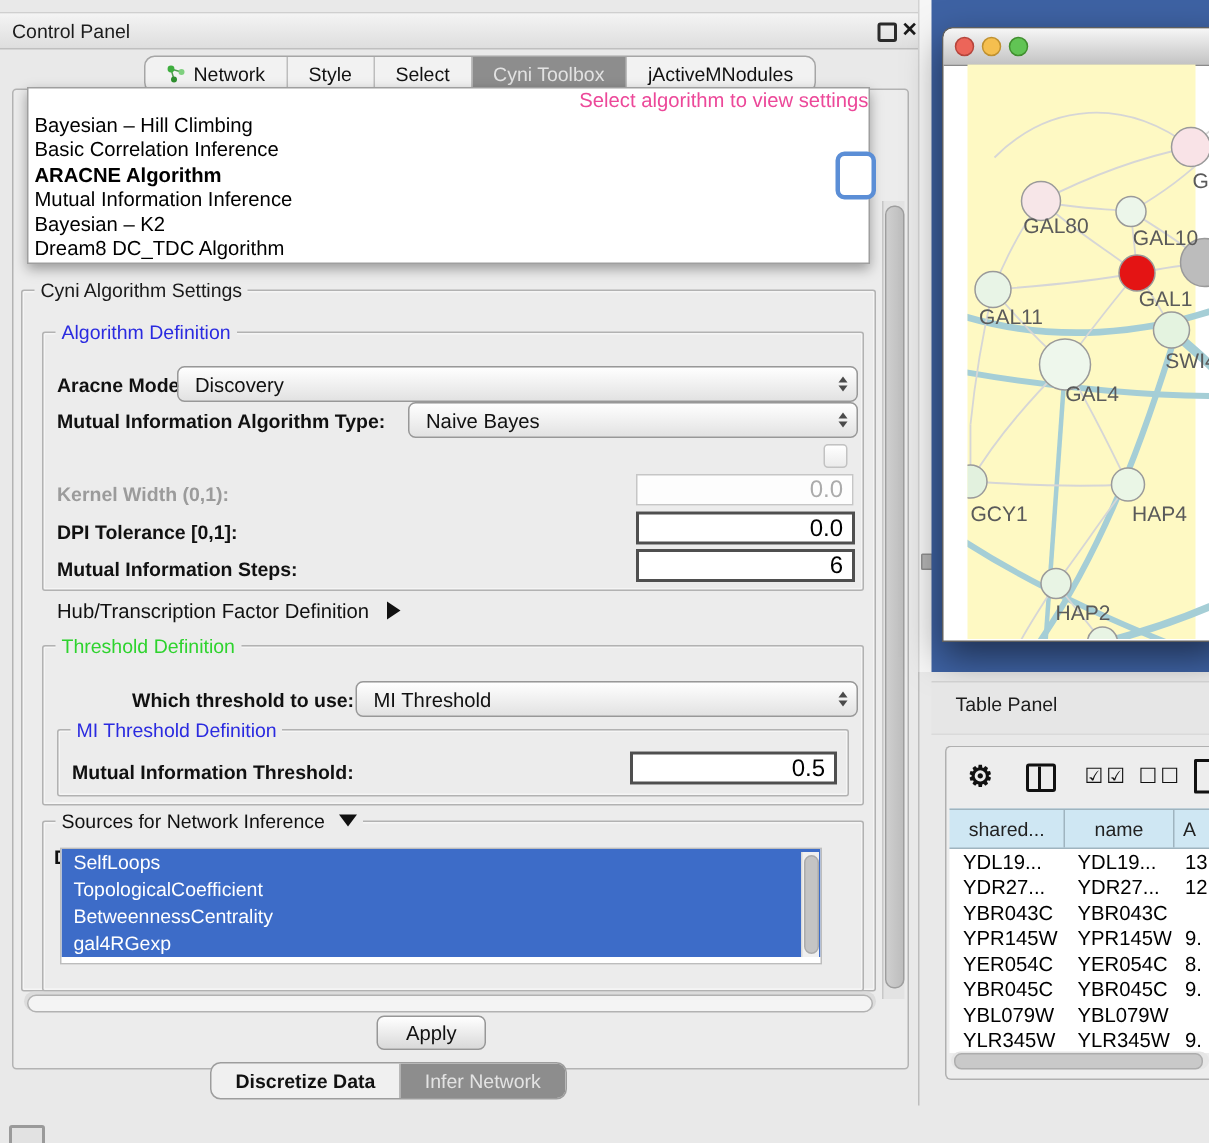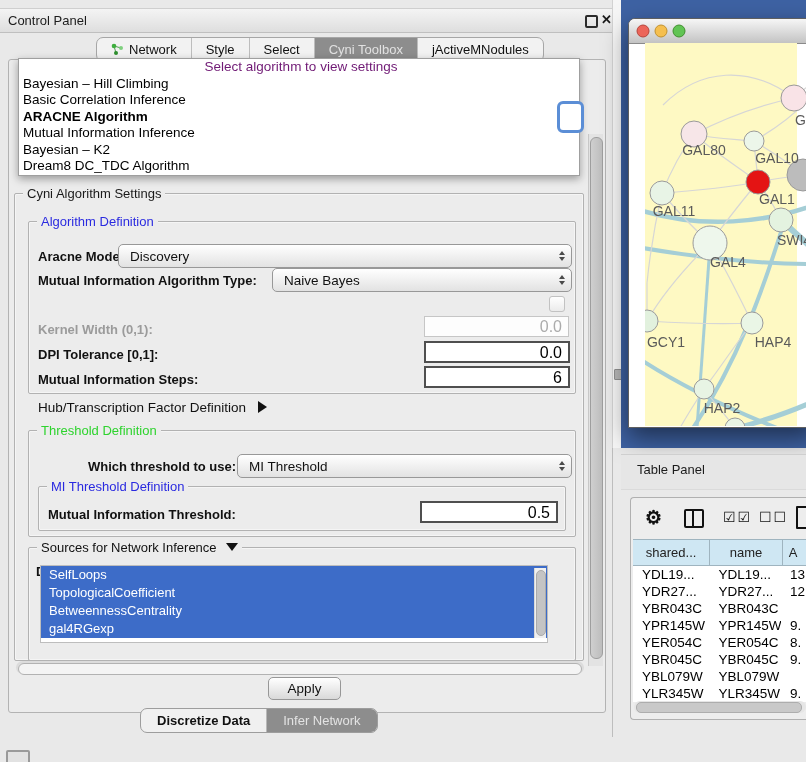--- a/index.html
+++ b/index.html
@@ -16,21 +16,21 @@
   .tabstrip{left:96px;top:28px;height:23px;display:flex;border:1px solid #a6a6a6;border-radius:7px;overflow:hidden;background:#f2f2f2;}
   .tab{display:flex;align-items:center;gap:5px;padding:0 14px;border-right:1px solid #bdbdbd;color:#111;white-space:nowrap;}
   .tab:last-child{border-right:none;text-align:right;}
   .tab.selected{background:#8d8d8d;color:#e2e2e2;}
   
   .outer-panel{left:8px;top:50px;width:596px;height:652px;background:#ececec;border:1px solid #b3b3b3;border-radius:3px;}
   
   .popup{left:18px;top:49px;width:560px;height:116px;background:#ffffff;border:1px solid #9f9f9f;
          box-shadow:0 3px 8px rgba(0,0,0,.35);z-index:30;}
   .popup-item{height:16.5px;line-height:16.5px;padding-left:4px;font-size:13.5px;color:#000;}
-  .popup-placeholder{text-align:center;color:#701a75;}
+  .popup-placeholder{text-align:right;color:#ec4899;}
   .popup-item.bold{font-weight:700;}
   .focus-frag{left:557px;top:92px;width:21px;height:26px;background:#fff;border:3px solid #5b8ed6;border-radius:6px;z-index:31;}
   
   .groupbox{border:1px solid #b2b2b2;border-radius:2px;box-shadow:inset 0 0 0 1px #f5f5f5;}
   .group-label{position:absolute;top:-8px;left:8px;background:#ececec;padding:0 4px;font-size:13px;}
   .lbl-blue{color:#2a2ae0;}
   .lbl-green{color:#2ed32e;}
   .boldlbl{font-weight:700;color:#111;}
   .graylbl{font-weight:700;color:#9b9b9b;}
   
@@ -216,21 +216,21 @@
       <div class="attr-item">gal4RGexp</div>
       <div class="list-scroll">
         <div class="list-thumb"></div>
       </div>
     </div>
 
     <div class="abs hscroll" style="top:652px;">
       <div class="hthumb"></div>
     </div>
 
-    <div class="push-btn" style="left:268px;top:668px;width:71px;height:21px;line-height:21px;">Apply</div>
+    <div class="push-btn" style="left:251px;top:668px;width:71px;height:21px;line-height:21px;">Apply</div>
 
     <div class="abs bottom-tabstrip">
       <div class="btab">
         <span>Discretize Data</span>
       </div>
       <div class="btab selected">
         <span>Infer Network</span>
       </div>
     </div>
 

